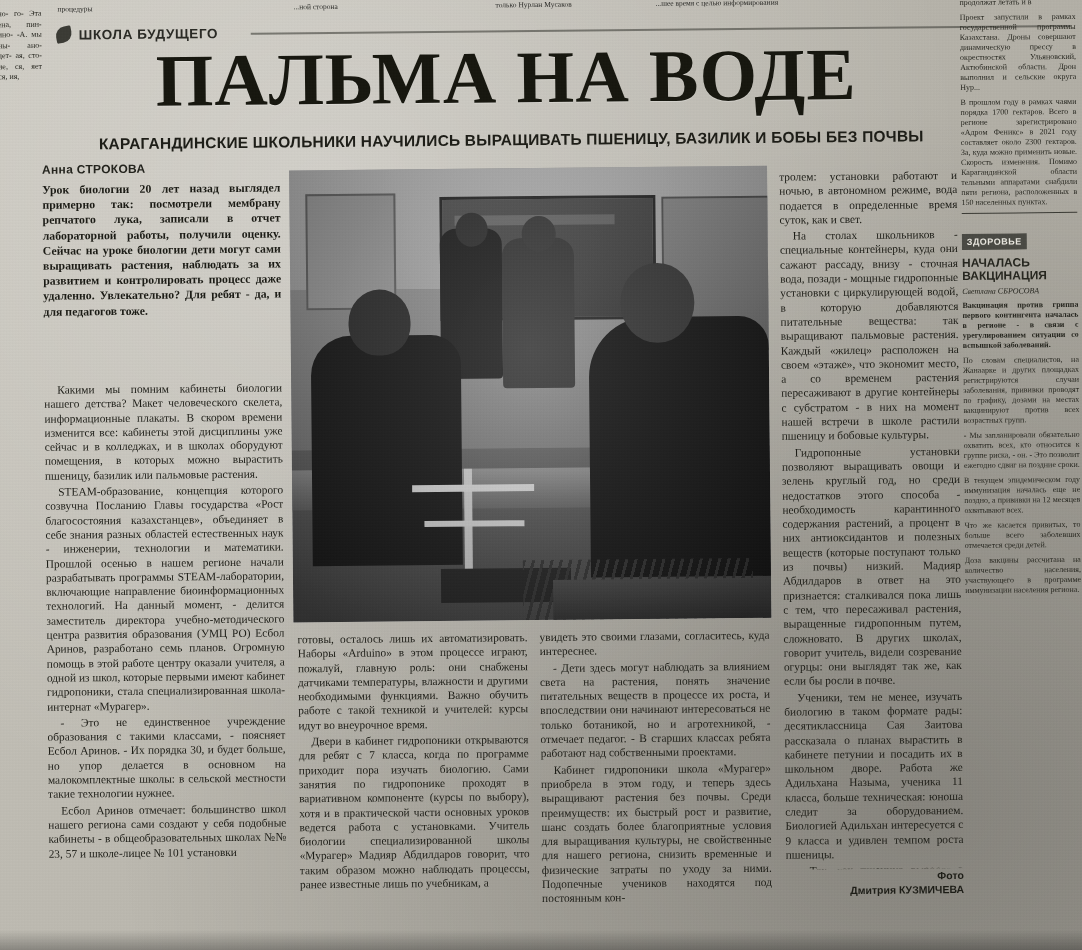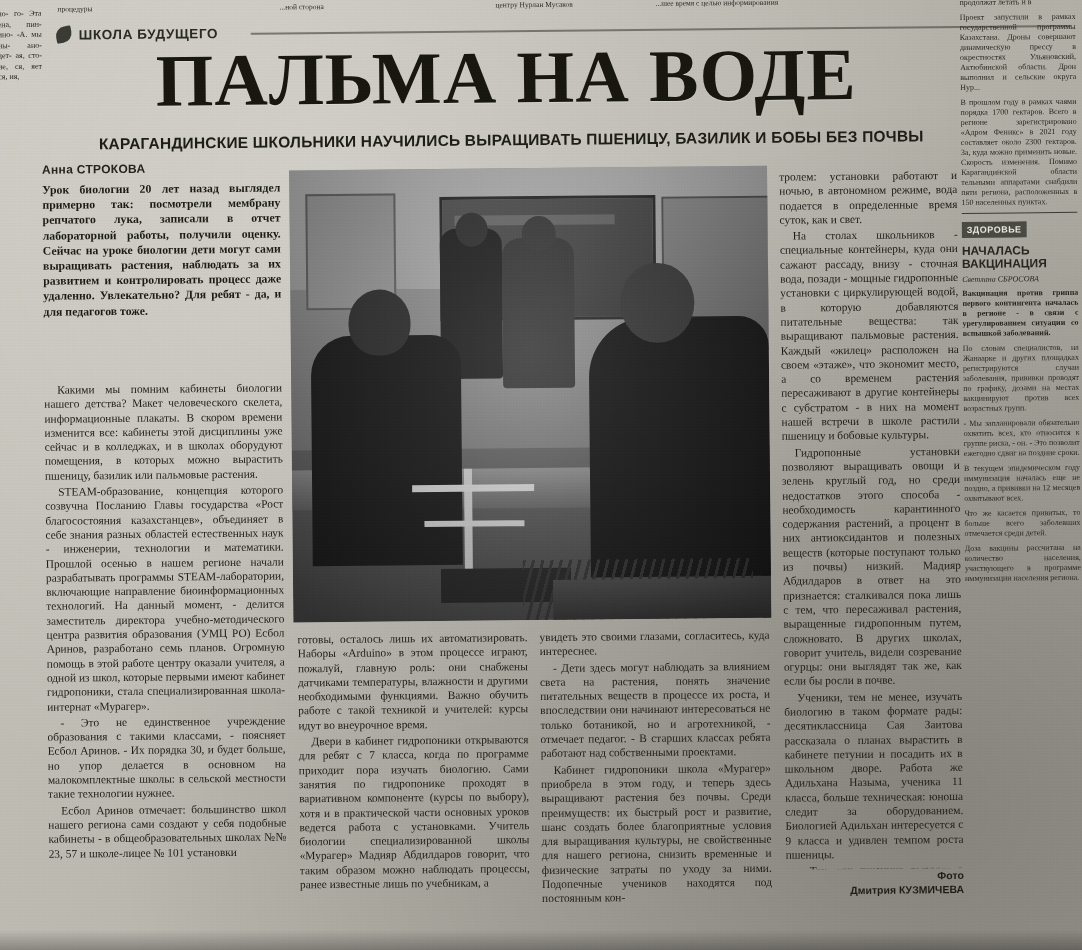--- a/index.html
+++ b/index.html
@@ -82,21 +82,21 @@
   .rc-rule { height: 1px; background: #3a3a34; margin: 5px 0 4px; }
   .badge-health {
     background: #4a4a44;
     color: #e9e7df;
     font-family: "Liberation Sans", sans-serif;
     font-weight: bold;
     font-size: 9px;
     letter-spacing: .5px;
     padding: 3px 5px;
     display: inline-block;
-    margin: 4px 0 5px;
+    margin: 16px 0 5px;
   }
   .rc-head {
     font-family: "Liberation Sans", sans-serif;
     font-weight: bold;
     font-size: 12px;
     line-height: 13px;
     margin: 2px 0 4px;
   }
   .rc-author { font-size: 8px; font-style: italic; margin-bottom: 4px; }
 
@@ -253,22 +253,22 @@
 </head>
 <body>
 
 <div id="page">
   <div id="paper"></div>
 
   <div class="slant" style="position:absolute;inset:0;">
 
     <div class="topstrip">
       <span class="cell" style="left:62px;  top:0px;">процедуры</span>
-      <span class="cell" style="left:284px; top:0px;">...ной сторона</span>
-      <span class="cell" style="left:500px; top:0px;">центру Нурлан Мусаков</span>
+      <span class="cell" style="left:298px; top:0px;">...ной сторона</span>
+      <span class="cell" style="left:500px; top:0px;">только Нурлан Мусаков</span>
       <span class="cell" style="left:660px; top:0px;">...шее время с целью информирования</span>
     </div>
 
     <div class="leftgutter">но- го- Эта ена, пин- ино- -А. мы ны- ано- дет- ая, сто- ие, ся, яет ся, ия,</div>
 
     <div class="rubric">
       <span class="leaf"></span>
       <span class="rtext">ШКОЛА БУДУЩЕГО</span>
     </div>
     <div class="rubric-rule"></div>

